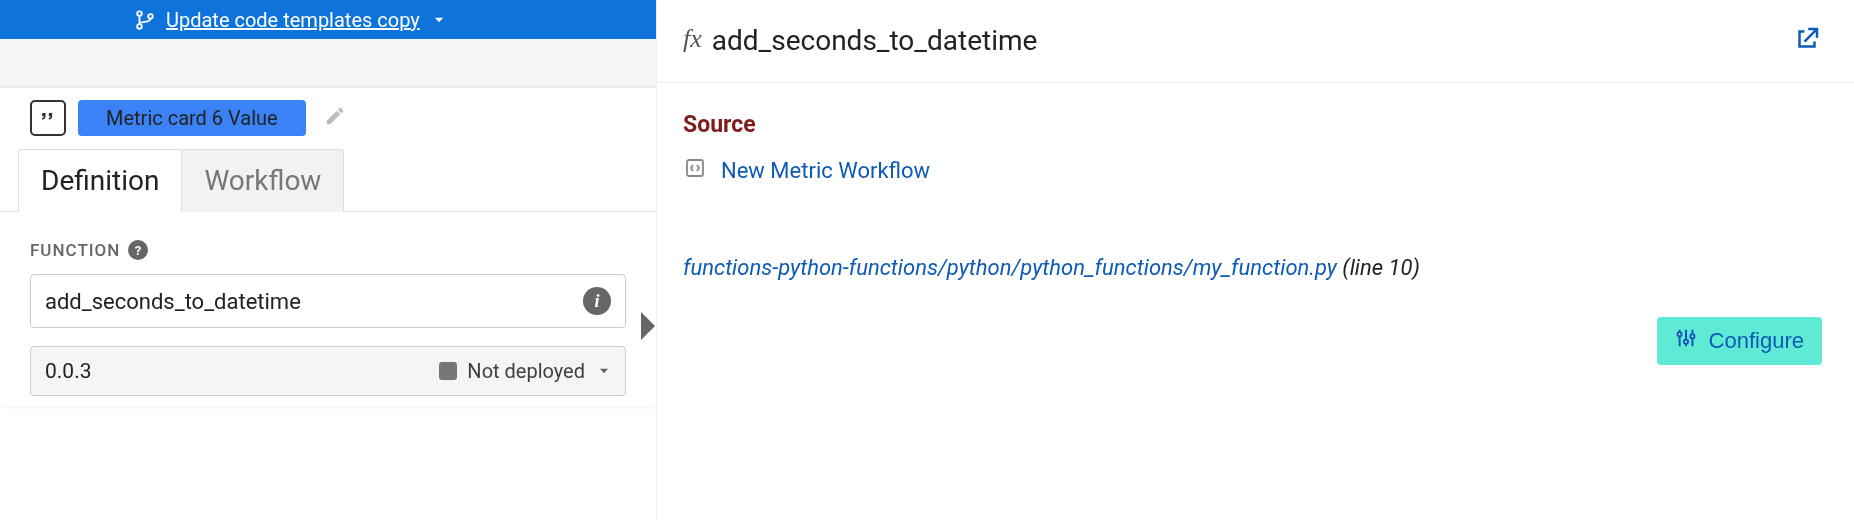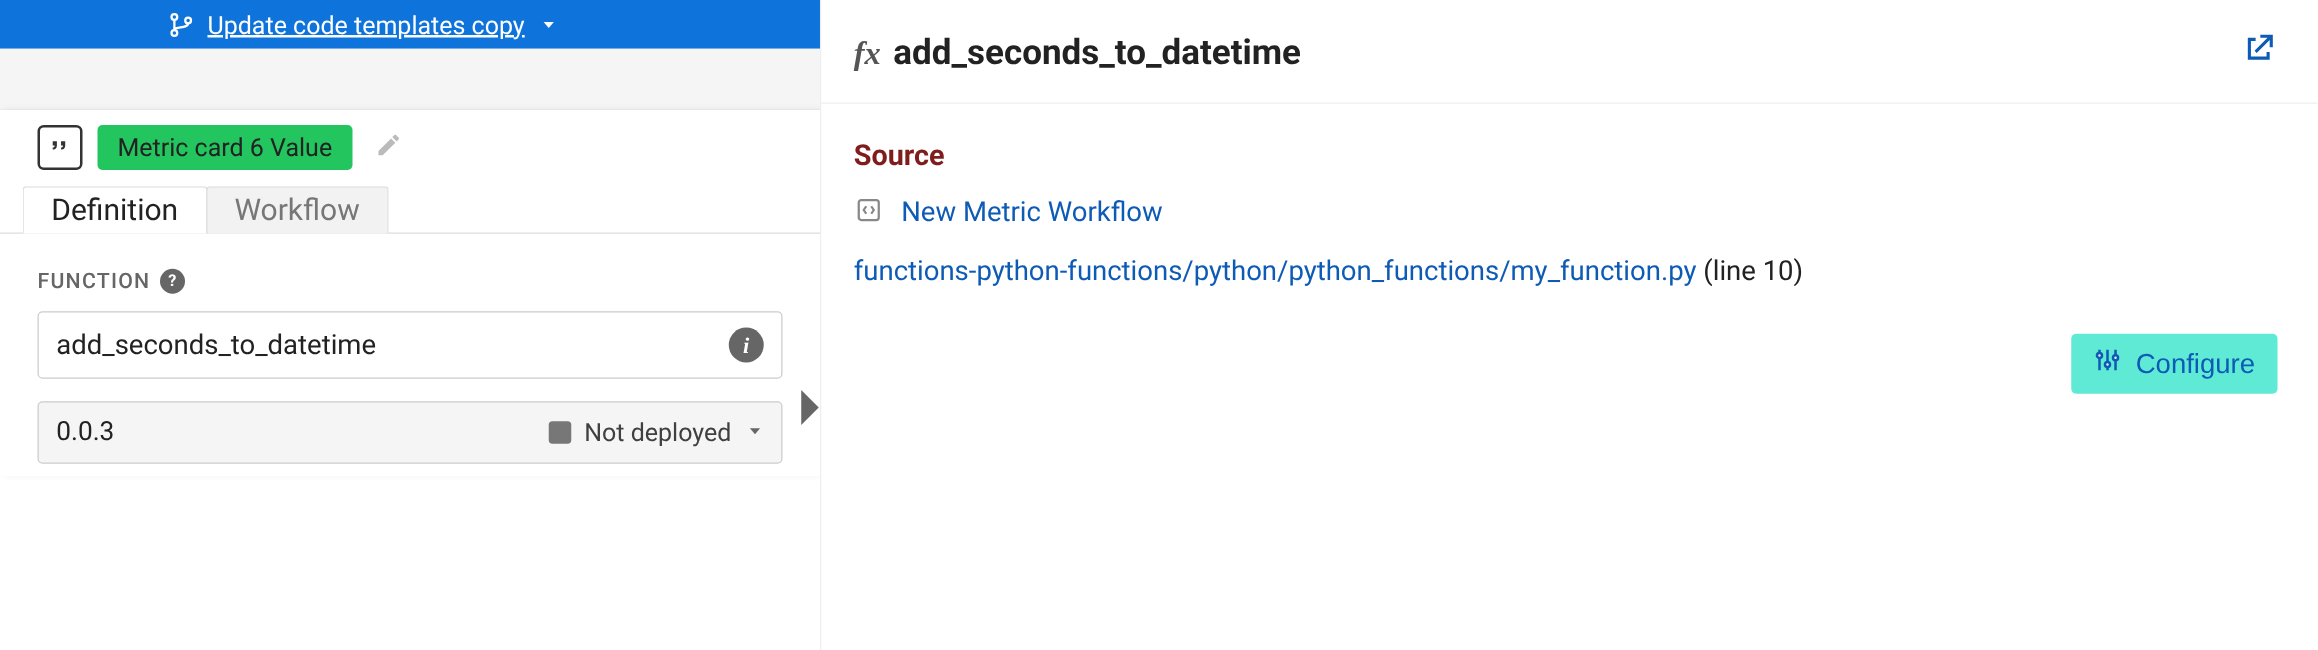--- a/index.html
+++ b/index.html
@@ -70,41 +70,41 @@
       border: 2px solid #333;
       border-radius: 5px;
       display: flex;
       align-items: center;
       justify-content: center;
       font-size: 20px;
       font-weight: bold;
       color: #333;
     }
     .title-chip {
-      background: #22c55e;
+      background: #3b82f6;
       border-radius: 4px;
-      padding: 6px 16px;
+      padding: 6px 28px;
       font-size: 20px;
       color: #222;
     }
     .edit-icon {
       color: #bbb;
       margin-left: 6px;
     }
 
     
     .tabs {
       display: flex;
       border-bottom: 1px solid #ddd;
       padding-left: 18px;
       background: #fff;
     }
     .tab {
-      padding: 4px 22px;
-      font-size: 24px;
+      padding: 14px 22px;
+      font-size: 28px;
       color: #777;
       background: #f2f2f2;
       border: 1px solid #ddd;
       border-bottom: none;
       cursor: pointer;
       border-top-left-radius: 3px;
       border-top-right-radius: 3px;
       margin-right: -1px;
       position: relative;
       top: 1px;
@@ -206,24 +206,23 @@
       left: 656px;
       top: 0;
       width: 1198px;
       height: 520px;
       background: #fff;
       border-left: 1px solid #eee;
       padding: 0;
     }
     .rp-header {
       display: flex;
-      align-items: flex-end;
+      align-items: flex-start;
       padding: 24px 32px 24px 26px;
       border-bottom: 1px solid #eee;
-      font-weight: bold;
     }
     .fx-label {
       font-family: Georgia, serif;
       font-style: italic;
       font-size: 26px;
       color: #555;
       margin-right: 10px;
     }
     .rp-title {
       font-size: 28px;
@@ -253,21 +252,22 @@
       color: #888;
     }
     .link {
       color: #0e5bb5;
       font-size: 22px;
       cursor: pointer;
     }
     .source-path-row {
       font-size: 22px;
       line-height: 1.6;
-      margin-top: 16px;
+      margin-top: 66px;
+      font-style: italic;
     }
     .line-text {
       color: #222;
     }
 
     .rp-footer {
       display: flex;
       align-items: center;
       margin-top: 32px;
       gap: 16px;

